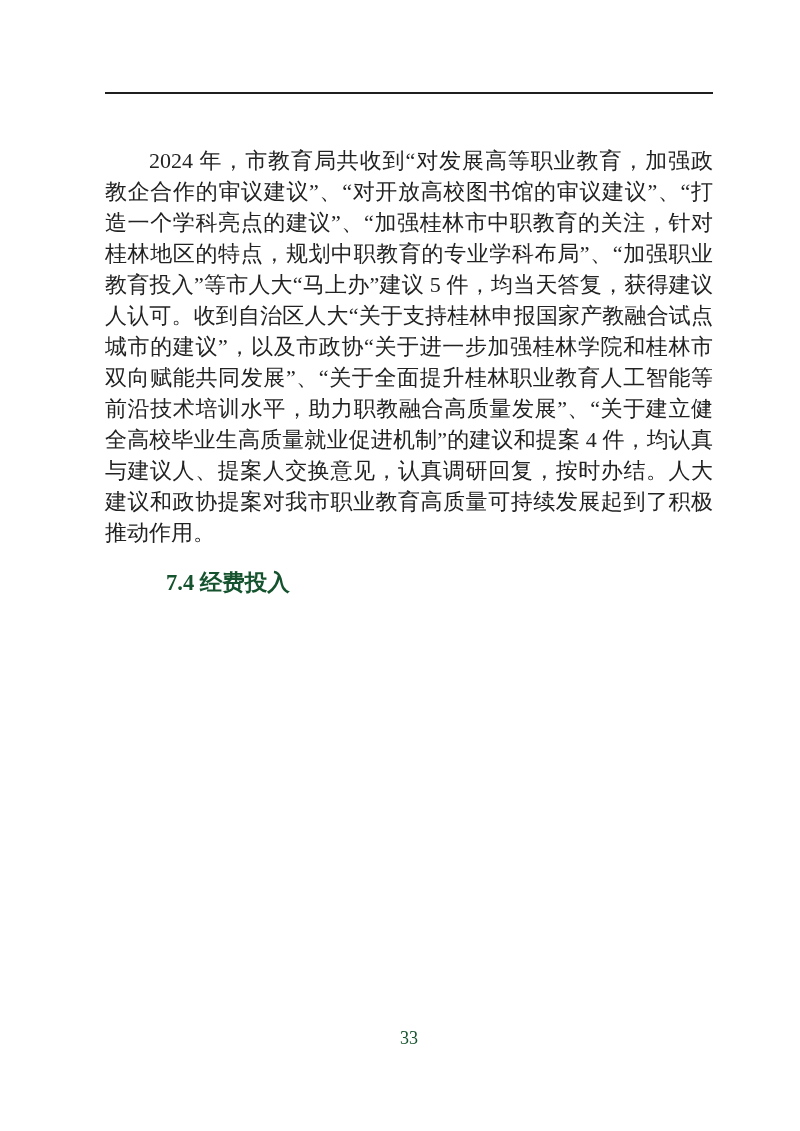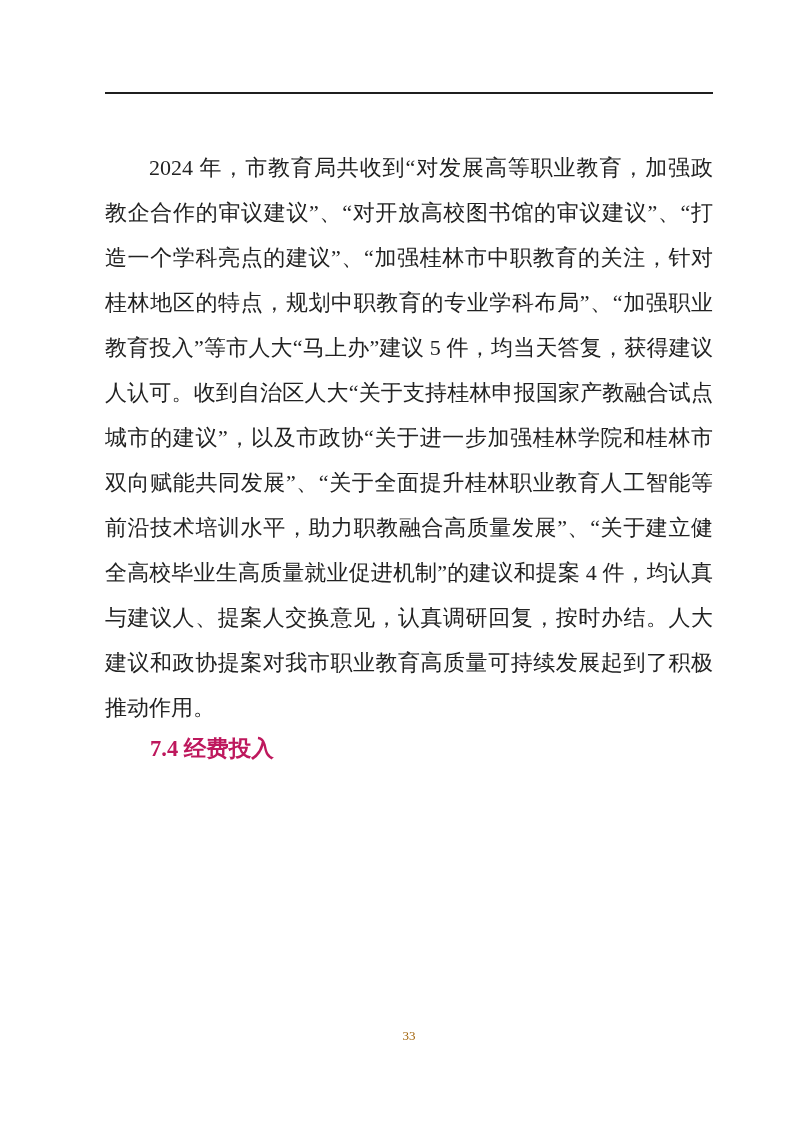--- a/index.html
+++ b/index.html
@@ -26,42 +26,42 @@
   }
   .body-col {
     position: absolute;
     left: 105px;
     top: 145px;
     width: 608px;
   }
   .para {
     margin: 0;
     font-size: 22px;
-    line-height: 45px;
+    line-height: 31px;
     text-align: justify;
     text-justify: inter-ideograph;
     text-indent: 2em;
     word-break: break-all;
   }
   .heading {
-    margin: 0;
+    margin: 16px;
     font-size: 22.5px;
     line-height: 37.6px;
     font-weight: bold;
     text-indent: 2em;
-    color: #be185d;
+    color: #14532d;
   }
   .page-number {
     position: absolute;
     left: 105px;
     top: 1028px;
     width: 608px;
     text-align: center;
-    font-size: 13px;
-    color: #a16207;
+    font-size: 18px;
+    color: #14532d;
   }
 </style>
 </head>
 <body>
 
 <div class="page">
 
   <div class="header-rule"></div>
 
   <main class="body-col">

